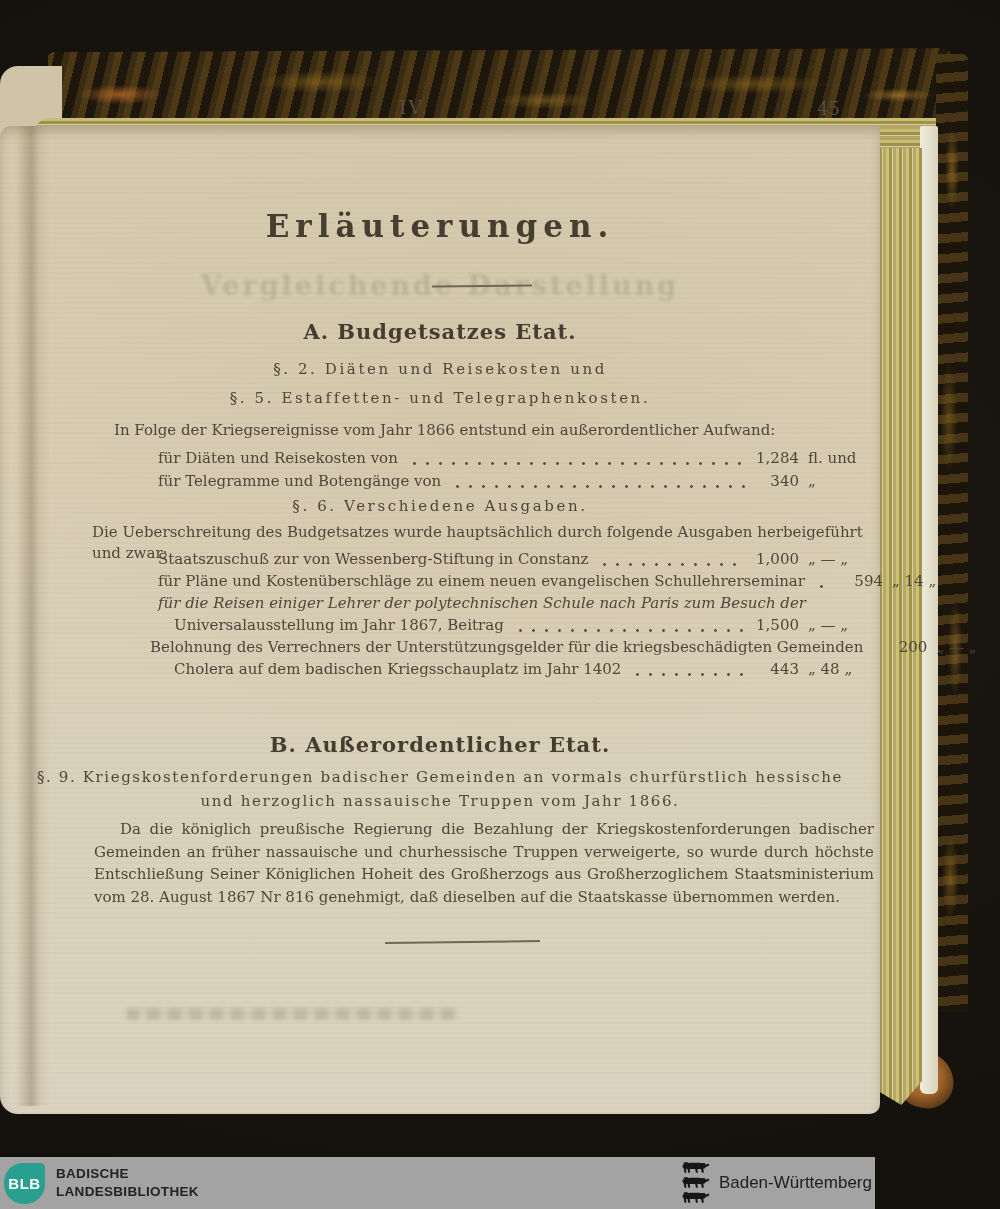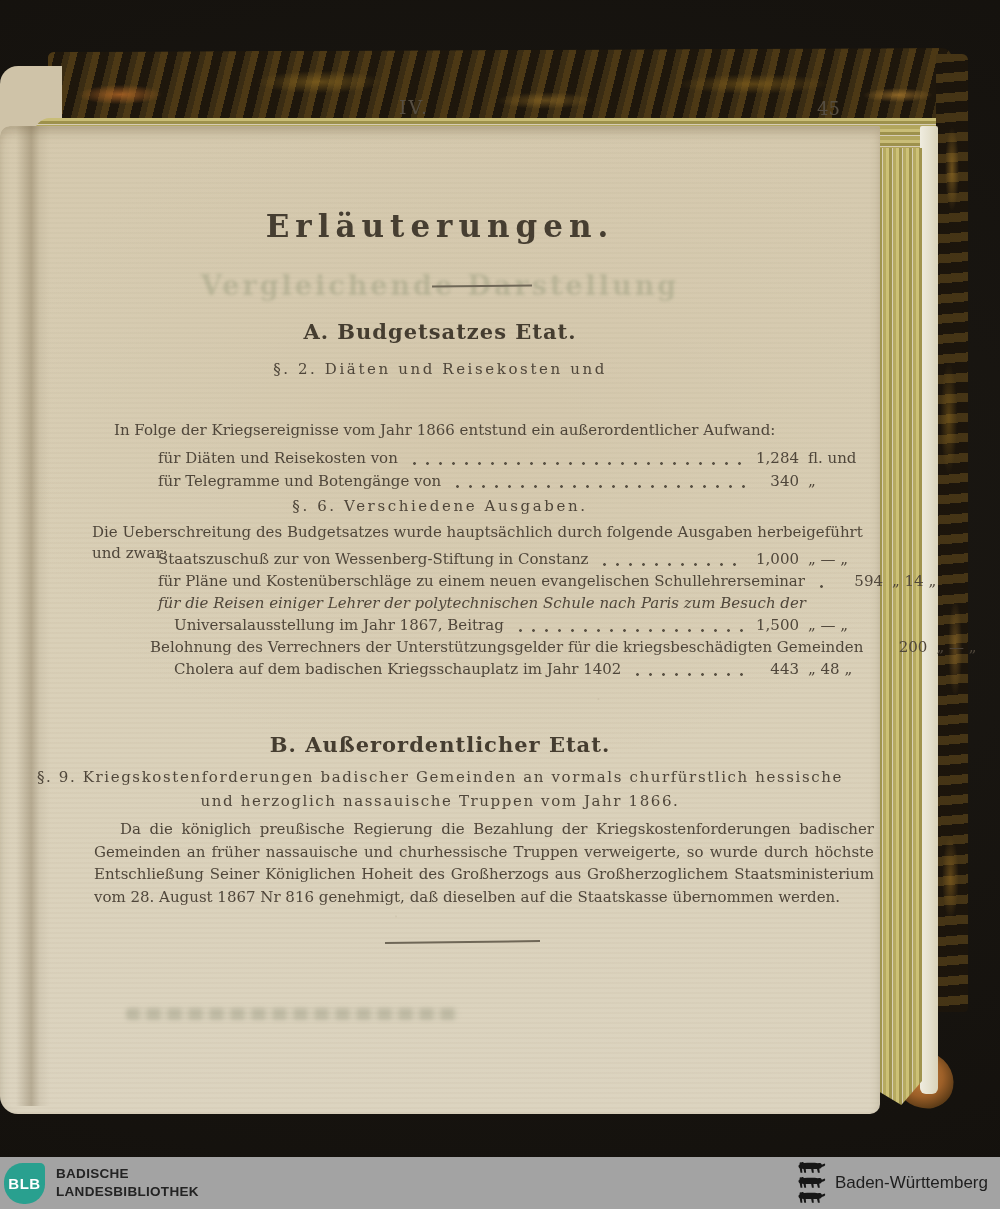--- a/index.html
+++ b/index.html
@@ -92,29 +92,29 @@
   .ind-1{padding-left:62px;} .ind-2{padding-left:78px;}
   .leader{flex:1;height:13px;margin:0 8px 1px 10px;
      background-image:radial-gradient(circle, #5a5244 1.3px, transparent 1.5px);
      background-size:13px 5px;background-repeat:repeat-x;background-position:left bottom;}
   .leader.short{flex:0 0 14px;}
   .leader.none{background:none;}
   .amt{flex:0 0 46px;text-align:right;white-space:nowrap;}
   .unit{flex:0 0 66px;padding-left:9px;white-space:nowrap;}
 
   
-  .footer{position:absolute;left:0;top:1157px;width:1000px;height:52px;background:#a3a3a3;
+  .footer{position:absolute;left:0;top:1157px;width:875px;height:52px;background:#a3a3a3;
      display:flex;align-items:center;justify-content:space-between;
      font-family:"Liberation Sans", sans-serif;}
   .f-left{display:flex;align-items:center;gap:11px;padding-left:4px;}
   .blb-logo{width:41px;height:41px;background:#29a08f;border-radius:46% 12% 48% 48%;
      display:flex;align-items:center;justify-content:center;}
   .blb-logo span{color:#ffffff;font-weight:bold;font-size:15px;letter-spacing:.5px;}
   .f-lib{color:#232323;font-weight:bold;font-size:13.5px;letter-spacing:.3px;line-height:1.3;}
-  .f-right{display:flex;align-items:center;gap:9px;padding-right:12px;}
+  .f-right{display:flex;align-items:center;gap:9px;padding-right:3px;}
   .f-state{color:#1e1e1e;font-size:17px;font-weight:500;}
   .lions{width:30px;height:46px;}
 </style>
 </head>
 <body>
 
 <div class="stage">
 
   <div class="cover-top"></div>
   <div class="page-left-corner"></div>
@@ -128,20 +128,21 @@
 
   <div class="abs pg-header-chapter ink">IV.</div>
   <div class="abs pg-header-num ink">45</div>
 
   <div class="abs pg-title">Erläuterungen.</div>
   <div class="abs ghost-title">Vergleichende Darstellung</div>
   <div class="abs rule-1"></div>
 
   <div class="abs heading-ab h-a">A. Budgetsatzes Etat.</div>
   <div class="abs sub-line s-a2">§. 2. Diäten und Reisekosten und</div>
+  <div class="abs sub-line s-a5">§. 5. Estaffetten- und Telegraphenkosten.</div>
 
   <div class="abs para intro-a">In Folge der Kriegsereignisse vom Jahr 1866 entstund ein außerordentlicher Aufwand:</div>
 
   <div class="ledger" style="top:446px;">
     <div class="lrow ind-1">
       <span class="lbl">für Diäten und Reisekosten von</span>
       <span class="leader"></span>
       <span class="amt">1,284</span>
       <span class="unit">fl. und</span>
     </div>

